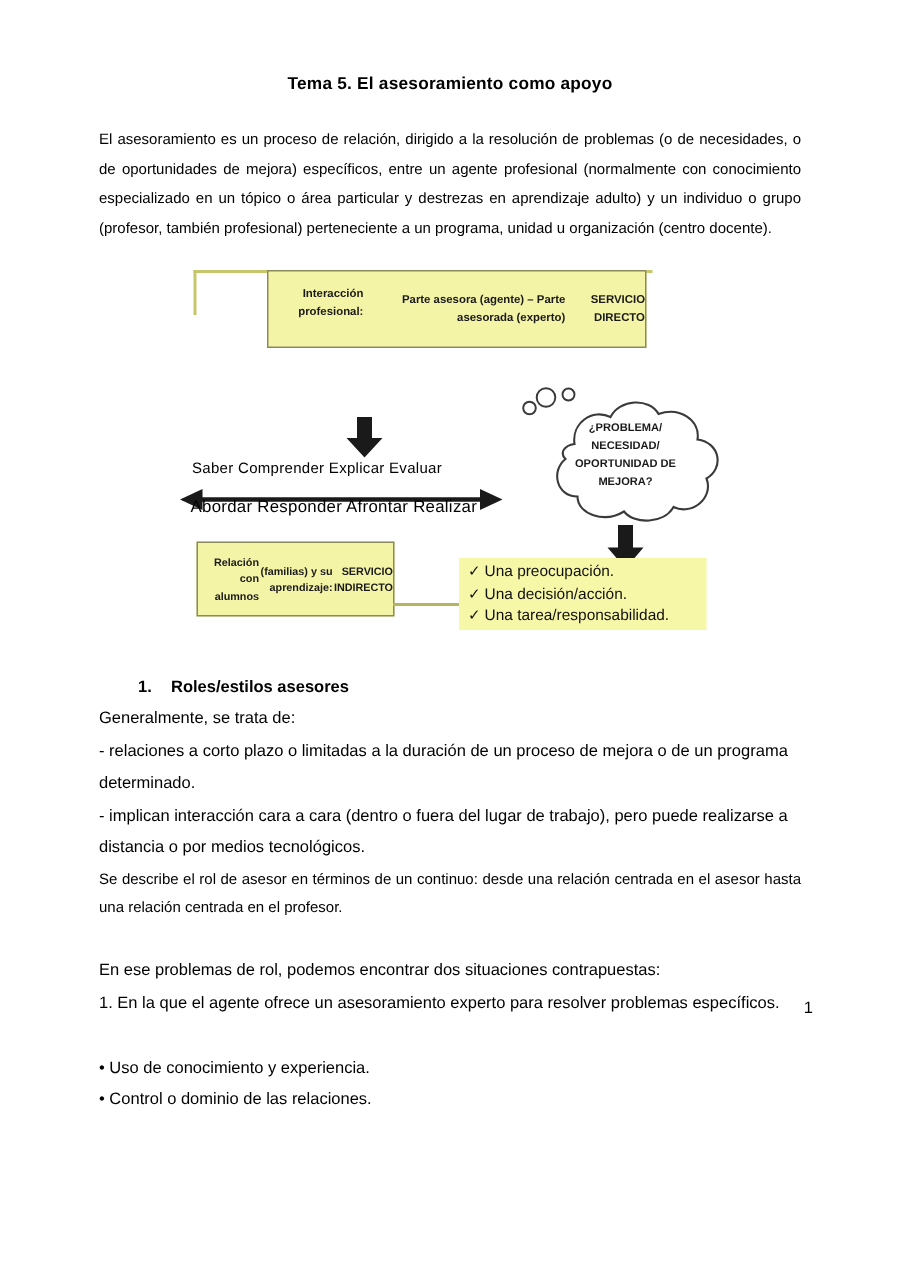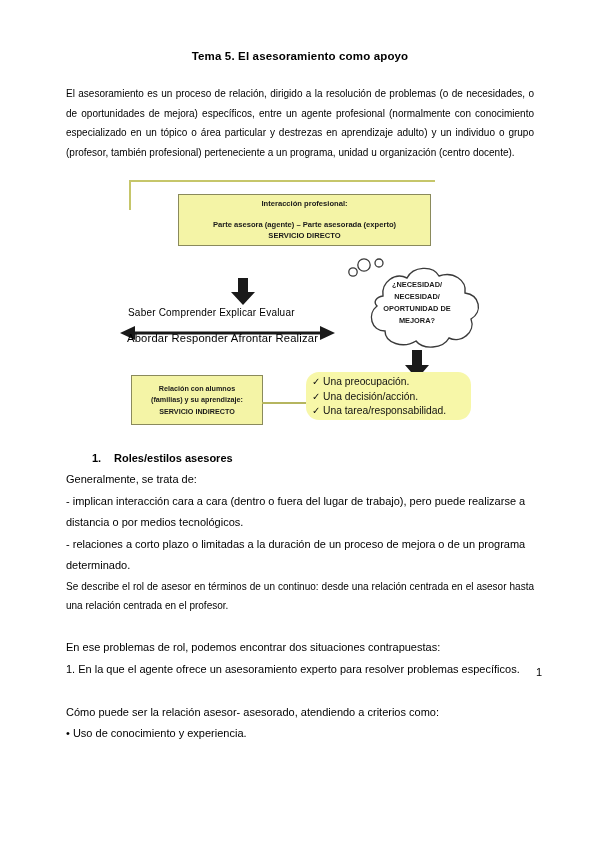--- a/index.html
+++ b/index.html
@@ -79,24 +79,23 @@
     position: absolute;
     background: #f4f4a6;
     border: 1.5px solid #8a8a5c;
     box-sizing: border-box;
     text-align: right;
     font-weight: bold;
     font-size: 7.6px;
     line-height: 1.55;
     color: #1a1a1a;
     display: flex;
-    flex-direction: column;
+    flex-direction: row;
     align-items: center;
     justify-content: center;
-    margin-top: 14px;
   }
   .ybox-top {
     left: 112px;
     top: 0px;
     width: 253px;
     height: 52px;
   }
   .ybox-top .l1 { margin-bottom: 9px; }
   .ybox-left {
     left: 65px;
@@ -184,21 +183,20 @@
 
   .checkbox-panel {
     position: absolute;
     left: 240px;
     top: 192px;
     width: 165px;
     height: 48px;
     background: #f7f7a8;
     box-sizing: border-box;
     padding: 3px 0 0 6px;
-    border-radius: 13px;
   }
   .check-line {
     font-size: 10.3px;
     line-height: 1.42;
     white-space: nowrap;
     color: #111;
   }
   .check-mark {
     display: inline-block;
     width: 11px;
@@ -270,21 +268,21 @@
                  C 110 19, 124 28, 122 41
                  C 137 43, 140 60, 128 67
                  C 133 80, 118 92, 106 86
                  C 100 97, 80 98, 73 89
                  C 60 97, 42 91, 42 79
                  C 28 79, 24 62, 34 54
                  C 30 50, 33 45, 40 44 Z" fill="#ffffff" stroke="#3a3a3a" stroke-width="1.4"></path>
       </svg>
 
       <div class="cloud-text">
-        <div>¿NECESIDAD/</div>
+        <div>¿PROBLEMA/</div>
         <div>NECESIDAD/</div>
         <div>OPORTUNIDAD DE</div>
         <div>MEJORA?</div>
       </div>
 
       <svg class="arrow-down-2" width="26" height="30" viewBox="0 0 26 30">
         <polygon points="8,0 18,0 18,15 25,15 13,29 1,15 8,15" fill="#1a1a1a"></polygon>
       </svg>
 
       <div class="ybox ybox-left">
@@ -305,30 +303,30 @@
         <div class="check-line">
           <span class="check-mark">✓</span><span>Una tarea/responsabilidad.</span>
         </div>
       </div>
 
     </div>
 
     <p class="num-head"><span class="idx">1.</span><span>Roles/estilos asesores</span></p>
 
     <p class="para-left">Generalmente, se trata de:</p>
+    <p class="para-left">- relaciones a corto plazo o limitadas a la duración de un proceso de mejora o de un programa determinado.</p>
     <p class="para-left">- implican interacción cara a cara (dentro o fuera del lugar de trabajo), pero puede realizarse a distancia o por medios tecnológicos.</p>
-    <p class="para-left">- relaciones a corto plazo o limitadas a la duración de un proceso de mejora o de un programa determinado.</p>
     <p class="para">Se describe el rol de asesor en términos de un continuo: desde una relación centrada en el asesor hasta una relación centrada en el profesor.</p>
 
     <div class="spacer-line"></div>
 
     <p class="para-left">En ese problemas de rol, podemos encontrar dos situaciones contrapuestas:</p>
     <p class="para-left">1. En la que el agente ofrece un asesoramiento experto para resolver problemas específicos.</p>
 
     <div class="spacer-line"></div>
 
-    <p class="para-left">Cómo puede ser la relación asesor- asesorado, atendiendo a criterios como:</p>
     <p class="para-left">• Uso de conocimiento y experiencia.</p>
+    <p class="para-left">• Control o dominio de las relaciones.</p>
 
   </div>
 
   <div class="page-num">1</div>
 </div>
 
 </body></html>

